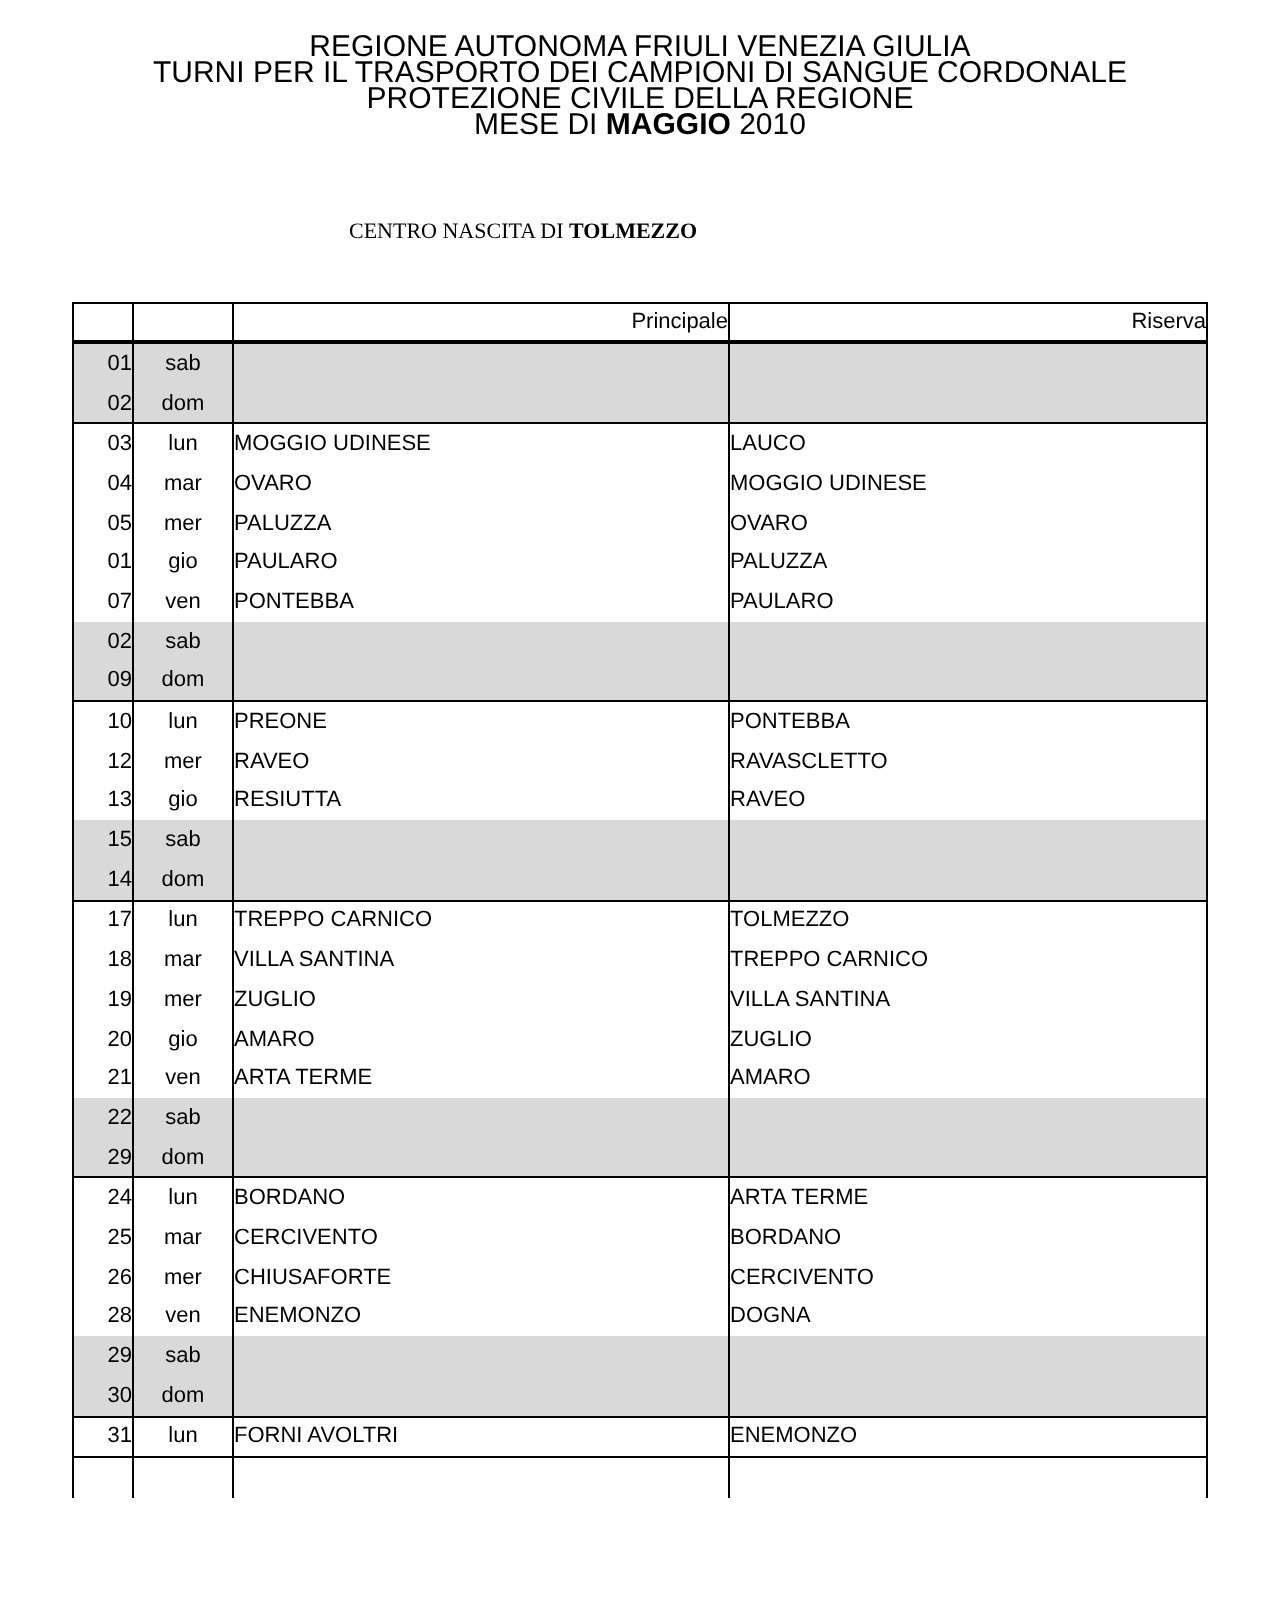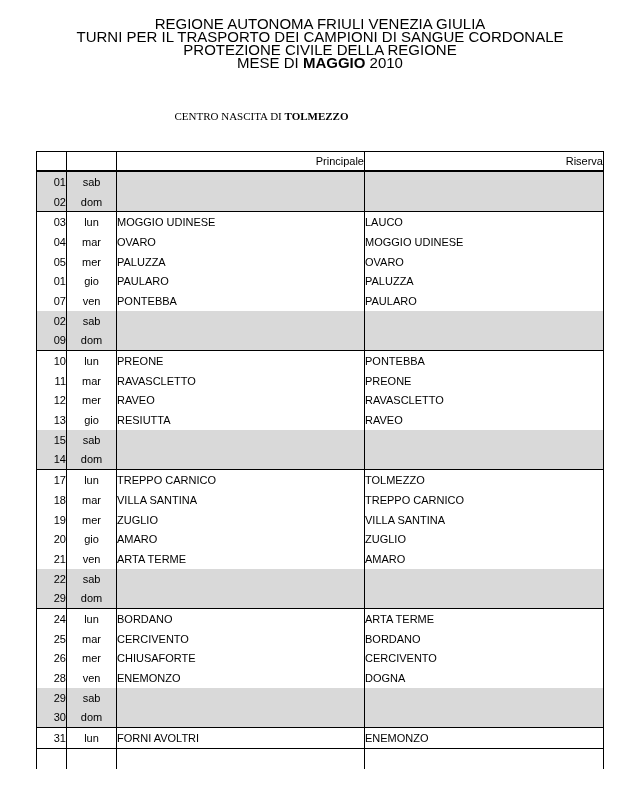--- a/index.html
+++ b/index.html
@@ -150,26 +150,20 @@
           <td class="c-main"></td>
           <td class="c-res"></td>
         </tr>
         <tr class="week-start">
           <td class="c-day">10</td>
           <td class="c-wd">lun</td>
           <td class="c-main">PREONE</td>
           <td class="c-res">PONTEBBA</td>
         </tr>
         <tr>
-          <td class="c-day">11</td>
-          <td class="c-wd">mar</td>
-          <td class="c-main">RAVASCLETTO</td>
-          <td class="c-res">PREONE</td>
-        </tr>
-        <tr>
           <td class="c-day">12</td>
           <td class="c-wd">mer</td>
           <td class="c-main">RAVEO</td>
           <td class="c-res">RAVASCLETTO</td>
         </tr>
         <tr>
           <td class="c-day">13</td>
           <td class="c-wd">gio</td>
           <td class="c-main">RESIUTTA</td>
           <td class="c-res">RAVEO</td>

